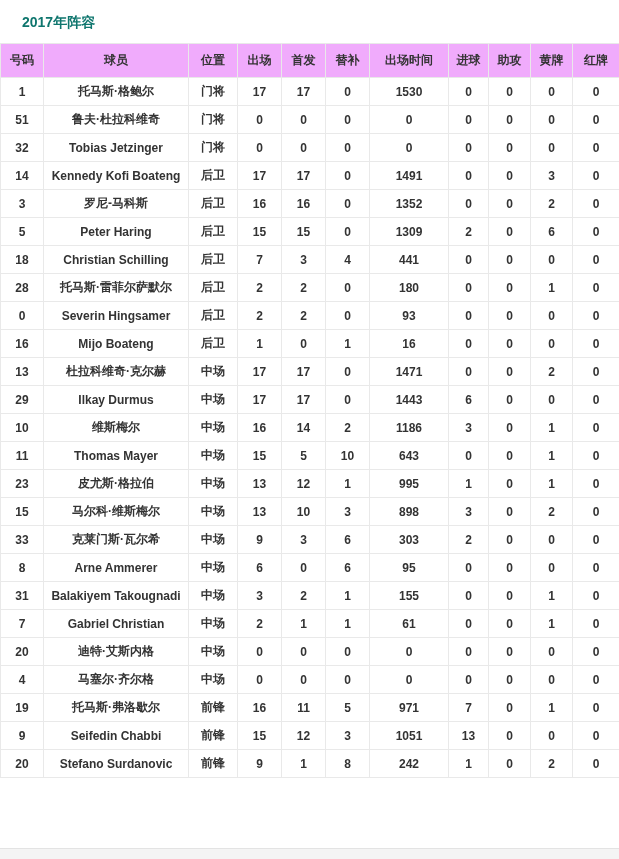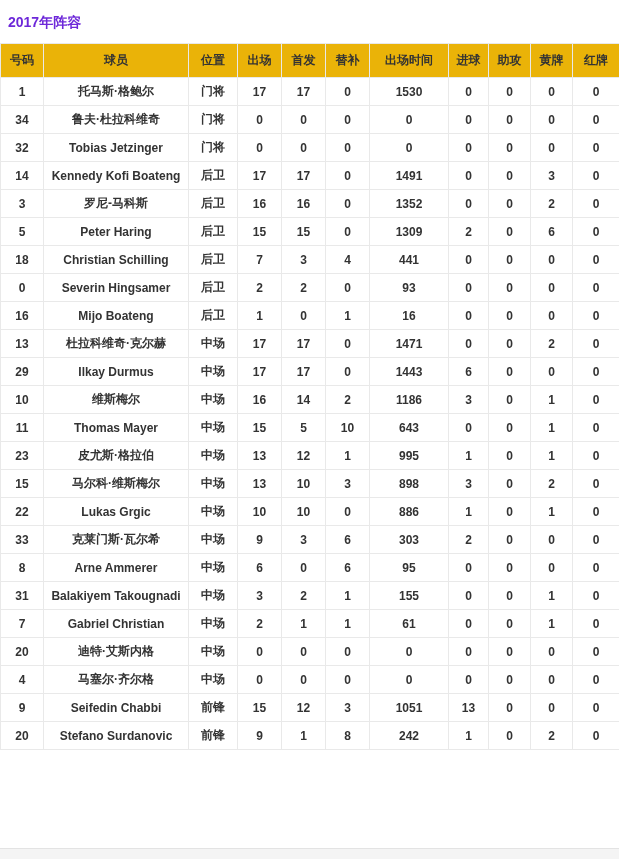--- a/index.html
+++ b/index.html
@@ -11,22 +11,22 @@
   .page {
     position: relative;
     width: 619px;
     height: 859px;
     background: #ffffff;
     overflow: hidden;
   }
   .page-title {
     font-size: 14px;
     font-weight: bold;
-    color: #6d28d9;
-    padding: 12px 0 11px 8px;
+    color: #0f766e;
+    padding: 12px 0 11px 22px;
     line-height: 20px;
   }
   table.squad {
     width: 619px;
     border-collapse: collapse;
     table-layout: fixed;
   }
   table.squad th,
   table.squad td {
     border: 1px solid #e9e9e9;
@@ -34,21 +34,21 @@
     vertical-align: middle;
     font-weight: bold;
     color: #333333;
     font-size: 12px;
     padding: 0 2px;
     overflow: hidden;
     white-space: nowrap;
   }
   table.squad th {
     height: 33px;
-    background: #eab308;
+    background: #f0abfc;
   }
   table.squad td {
     height: 27px;
     background: #ffffff;
   }
   .bottom-strip {
     position: absolute;
     left: 0;
     right: 0;
     bottom: 0;
@@ -101,21 +101,21 @@
           <td>17</td>
           <td>17</td>
           <td>0</td>
           <td>1530</td>
           <td>0</td>
           <td>0</td>
           <td>0</td>
           <td>0</td>
         </tr>
         <tr>
-          <td>34</td>
+          <td>51</td>
           <td>鲁夫·杜拉科维奇</td>
           <td>门将</td>
           <td>0</td>
           <td>0</td>
           <td>0</td>
           <td>0</td>
           <td>0</td>
           <td>0</td>
           <td>0</td>
           <td>0</td>
@@ -176,20 +176,33 @@
           <td>18</td>
           <td>Christian Schilling</td>
           <td>后卫</td>
           <td>7</td>
           <td>3</td>
           <td>4</td>
           <td>441</td>
           <td>0</td>
           <td>0</td>
           <td>0</td>
+          <td>0</td>
+        </tr>
+        <tr>
+          <td>28</td>
+          <td>托马斯·雷菲尔萨默尔</td>
+          <td>后卫</td>
+          <td>2</td>
+          <td>2</td>
+          <td>0</td>
+          <td>180</td>
+          <td>0</td>
+          <td>0</td>
+          <td>1</td>
           <td>0</td>
         </tr>
         <tr>
           <td>0</td>
           <td>Severin Hingsamer</td>
           <td>后卫</td>
           <td>2</td>
           <td>2</td>
           <td>0</td>
           <td>93</td>
@@ -283,33 +296,20 @@
           <td>13</td>
           <td>10</td>
           <td>3</td>
           <td>898</td>
           <td>3</td>
           <td>0</td>
           <td>2</td>
           <td>0</td>
         </tr>
         <tr>
-          <td>22</td>
-          <td>Lukas Grgic</td>
-          <td>中场</td>
-          <td>10</td>
-          <td>10</td>
-          <td>0</td>
-          <td>886</td>
-          <td>1</td>
-          <td>0</td>
-          <td>1</td>
-          <td>0</td>
-        </tr>
-        <tr>
           <td>33</td>
           <td>克莱门斯·瓦尔希</td>
           <td>中场</td>
           <td>9</td>
           <td>3</td>
           <td>6</td>
           <td>303</td>
           <td>2</td>
           <td>0</td>
           <td>0</td>
@@ -371,20 +371,33 @@
           <td>4</td>
           <td>马塞尔·齐尔格</td>
           <td>中场</td>
           <td>0</td>
           <td>0</td>
           <td>0</td>
           <td>0</td>
           <td>0</td>
           <td>0</td>
           <td>0</td>
+          <td>0</td>
+        </tr>
+        <tr>
+          <td>19</td>
+          <td>托马斯·弗洛歇尔</td>
+          <td>前锋</td>
+          <td>16</td>
+          <td>11</td>
+          <td>5</td>
+          <td>971</td>
+          <td>7</td>
+          <td>0</td>
+          <td>1</td>
           <td>0</td>
         </tr>
         <tr>
           <td>9</td>
           <td>Seifedin Chabbi</td>
           <td>前锋</td>
           <td>15</td>
           <td>12</td>
           <td>3</td>
           <td>1051</td>

